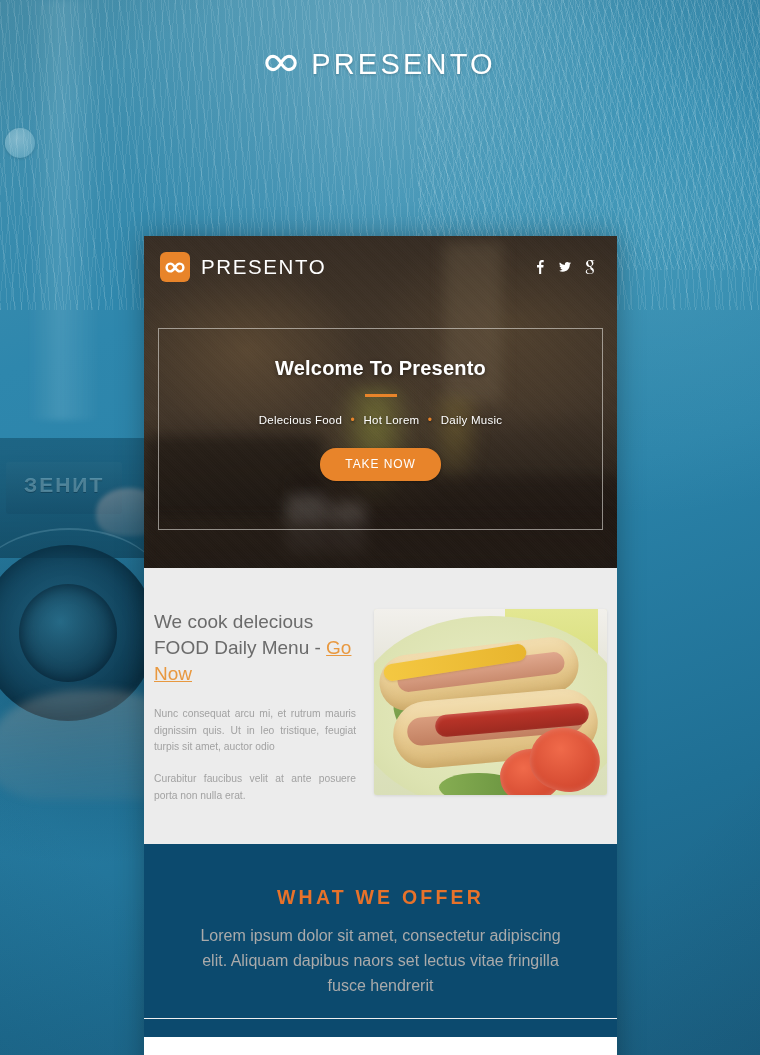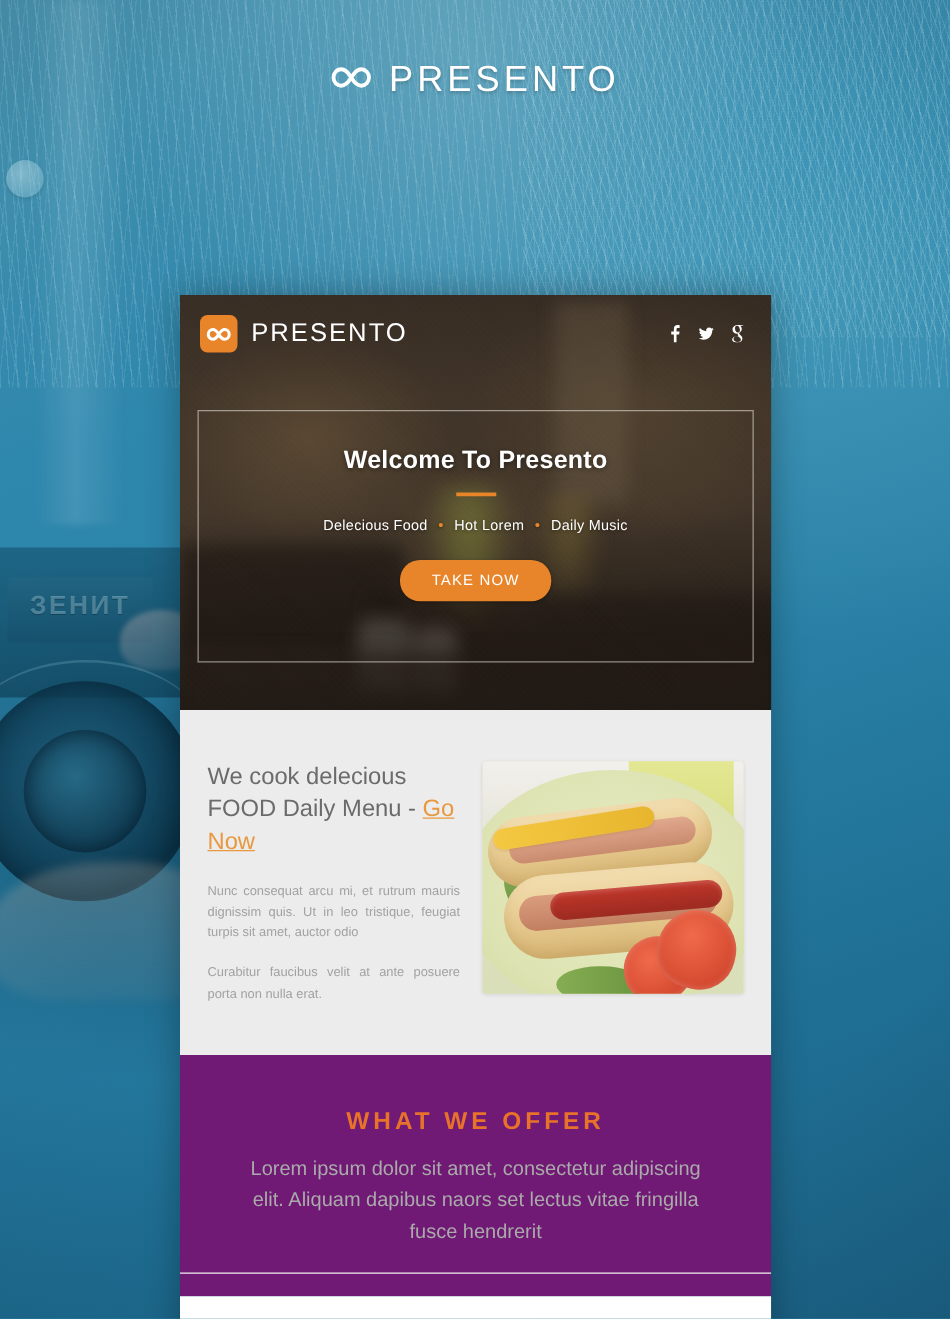--- a/index.html
+++ b/index.html
@@ -283,21 +283,21 @@
     font-size: 12px;
     font-weight: normal;
     letter-spacing: 0.9px;
     text-decoration: none;
     box-shadow: 0 1px 3px rgba(0,0,0,0.35);
   }
 
   
   .intro {
     background: #ececec;
-    padding: 41px 22px 40px;
+    padding: 41px 10px 40px;
     display: flex;
     gap: 18px;
   }
   .intro-copy { width: 202px; flex: none; }
   .intro-head {
     font-size: 19px;
     font-weight: 300;
     line-height: 1.37;
     color: #6b6b6b;
   }
@@ -388,21 +388,21 @@
   .tom-1 { right: 3%; bottom: 2%; width: 30%; height: 34%; transform: rotate(14deg); }
   .tom-2 { right: 20%; bottom: -3%; width: 26%; height: 28%; transform: rotate(-8deg); }
   .lettuce {
     position: absolute; left: 28%; bottom: -4%; width: 34%; height: 16%;
     background: linear-gradient(90deg, #86ad52, #6a9440);
     border-radius: 50%;
   }
 
   
   .offer {
-    background: #701a75;
+    background: #0c4a6e;
     padding: 42px 22px 18px;
     text-align: center;
   }
   .offer-title {
     font-size: 19.5px;
     font-weight: bold;
     letter-spacing: 3.2px;
     color: #e8722a;
   }
   .offer-sub {

